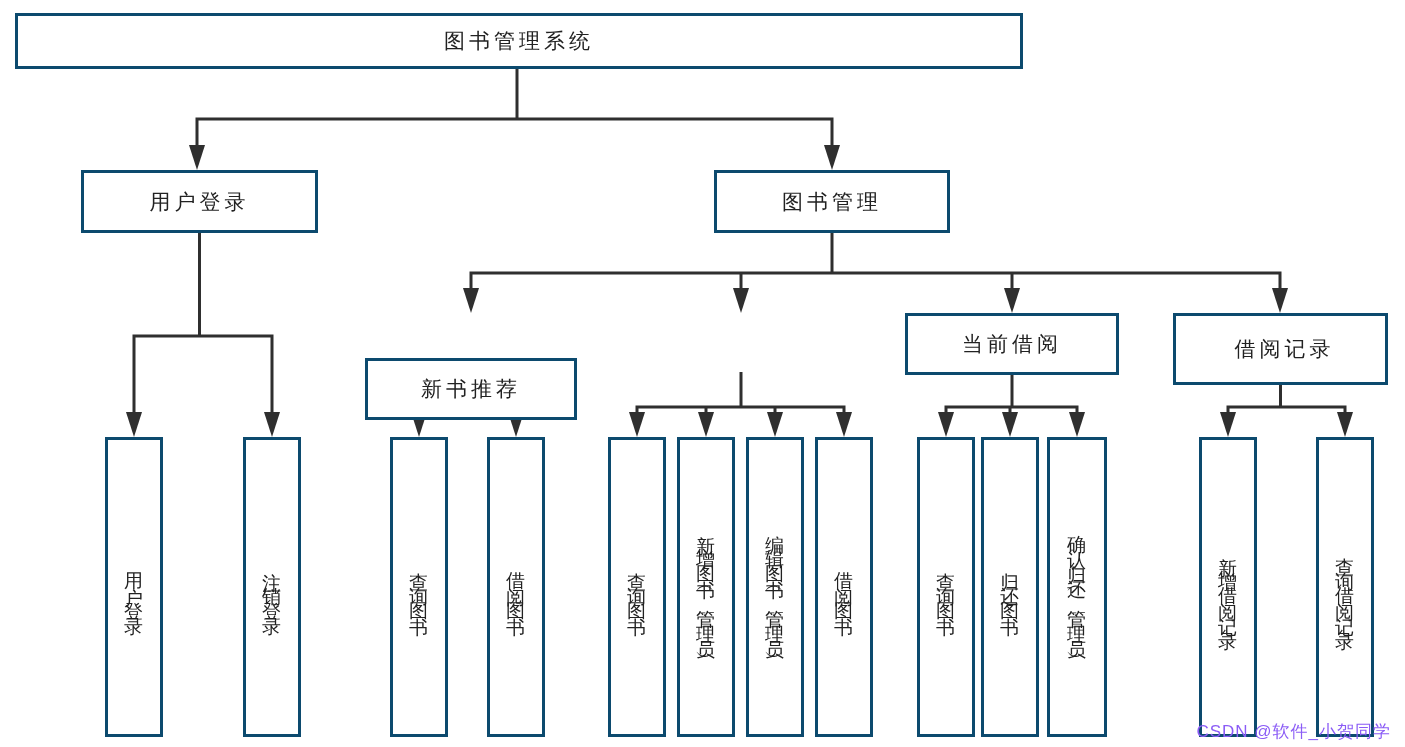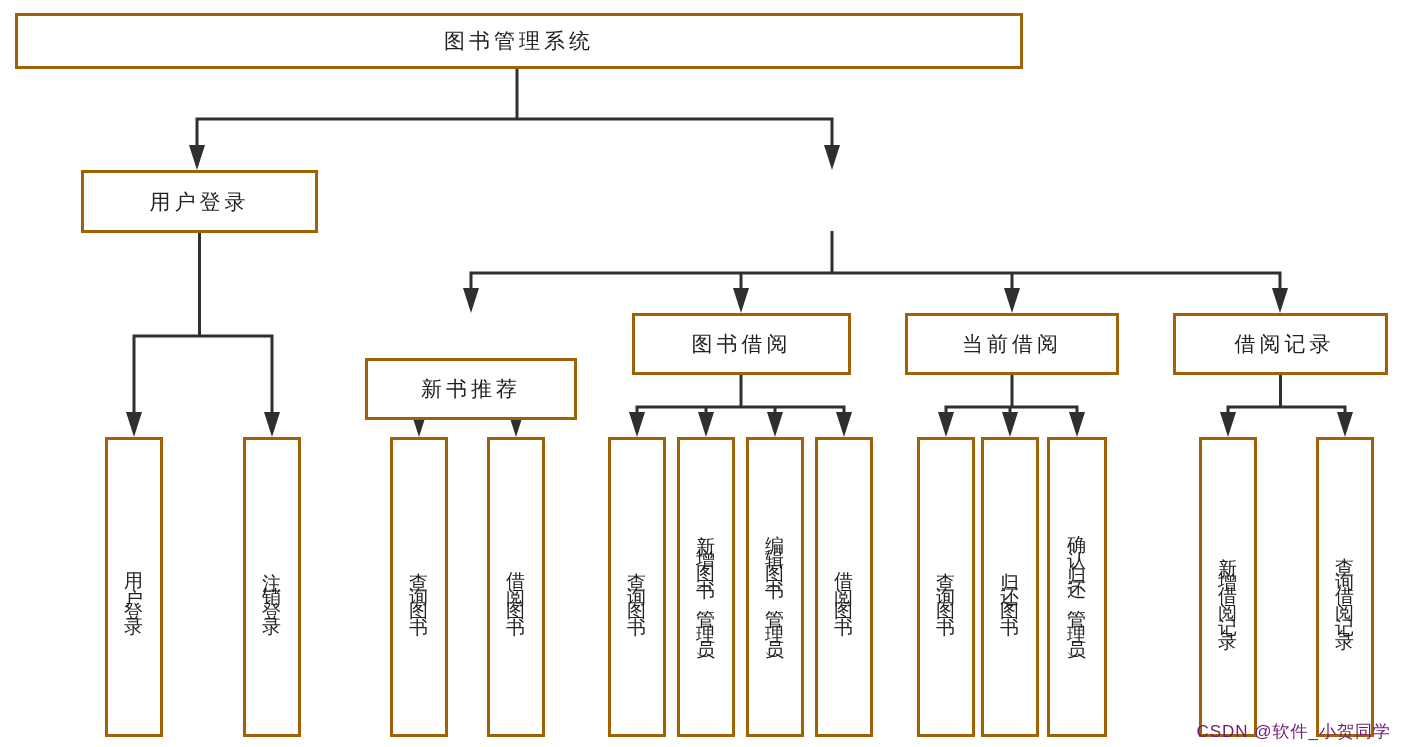--- a/index.html
+++ b/index.html
@@ -9,21 +9,21 @@
     height: 747px;
     background: #ffffff;
     font-family: "Liberation Sans", "DejaVu Sans", sans-serif;
     overflow: hidden;
   }
   #wires { position: absolute; left: 0; top: 0; z-index: 1; }
   .box {
     position: absolute;
     box-sizing: border-box;
     background: #ffffff;
-    border: 3px solid #a16207;
+    border: 3px solid #0c4a6e;
     display: flex;
     align-items: center;
     justify-content: center;
     z-index: 2;
     color: #222222;
   }
   .box.h span {
     font-size: 21px;
     letter-spacing: 4px;
     white-space: nowrap;
@@ -38,21 +38,21 @@
     white-space: nowrap;
     color: #222222;
   }
   #watermark {
     position: absolute;
     right: 14px;
     bottom: 4px;
     z-index: 3;
     font-size: 17px;
     letter-spacing: 1px;
-    color: #701a75;
+    color: #8b5cf6;
     white-space: nowrap;
   }
 </style>
 </head>
 <body>
 
 <div id="stage">
 
   <svg id="wires" width="1405" height="747" viewBox="0 0 1405 747">
     <g stroke="#2f2f2f" stroke-width="3" fill="none">
@@ -106,31 +106,31 @@
     </g>
   </svg>
 
   <div class="box h" style="left:15px; top:13px; width:1008px; height:56px;">
     <span>图书管理系统</span>
   </div>
 
   <div class="box h" style="left:81px; top:170px; width:237px; height:63px;">
     <span>用户登录</span>
   </div>
+  <div class="box h" style="left:714px; top:170px; width:236px; height:63px;">
+    <span>图书管理</span>
+  </div>
 
   <div class="box h" style="left:365px; top:313px; width:212px; height:62px;margin-top:45px;">
     <span>新书推荐</span>
   </div>
-  <div class="box h" style="left:632px; top:313px; width:219px; height:62px;">
-    <span>图书借阅</span>
-  </div>
   <div class="box h" style="left:905px; top:313px; width:214px; height:62px;font-family:Liberation Serif, serif;">
     <span>当前借阅</span>
   </div>
-  <div class="box h" style="left:1173px; top:313px; width:215px; height:62px;padding-left:8px;">
+  <div class="box h" style="left:1173px; top:313px; width:215px; height:72px;padding-left:8px;">
     <span>借阅记录</span>
   </div>
 
   <div class="box v" style="left:105px; top:437px; width:58px; height:300px;">
     <span>用户登录</span>
   </div>
   <div class="box v" style="left:243px; top:437px; width:58px; height:300px;">
     <span>注销登录</span>
   </div>
 

